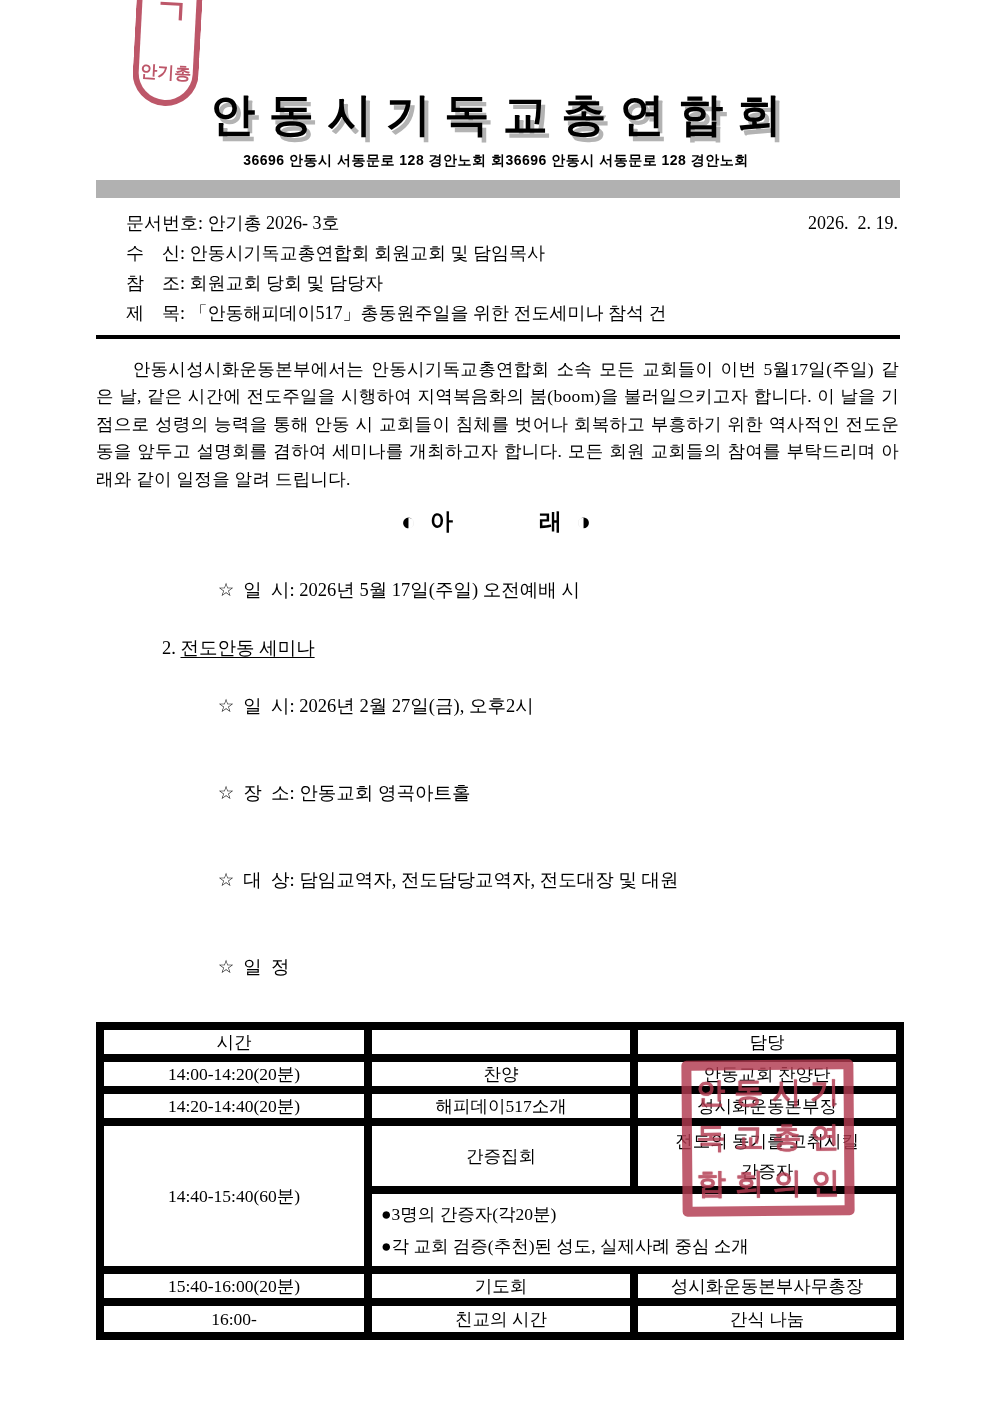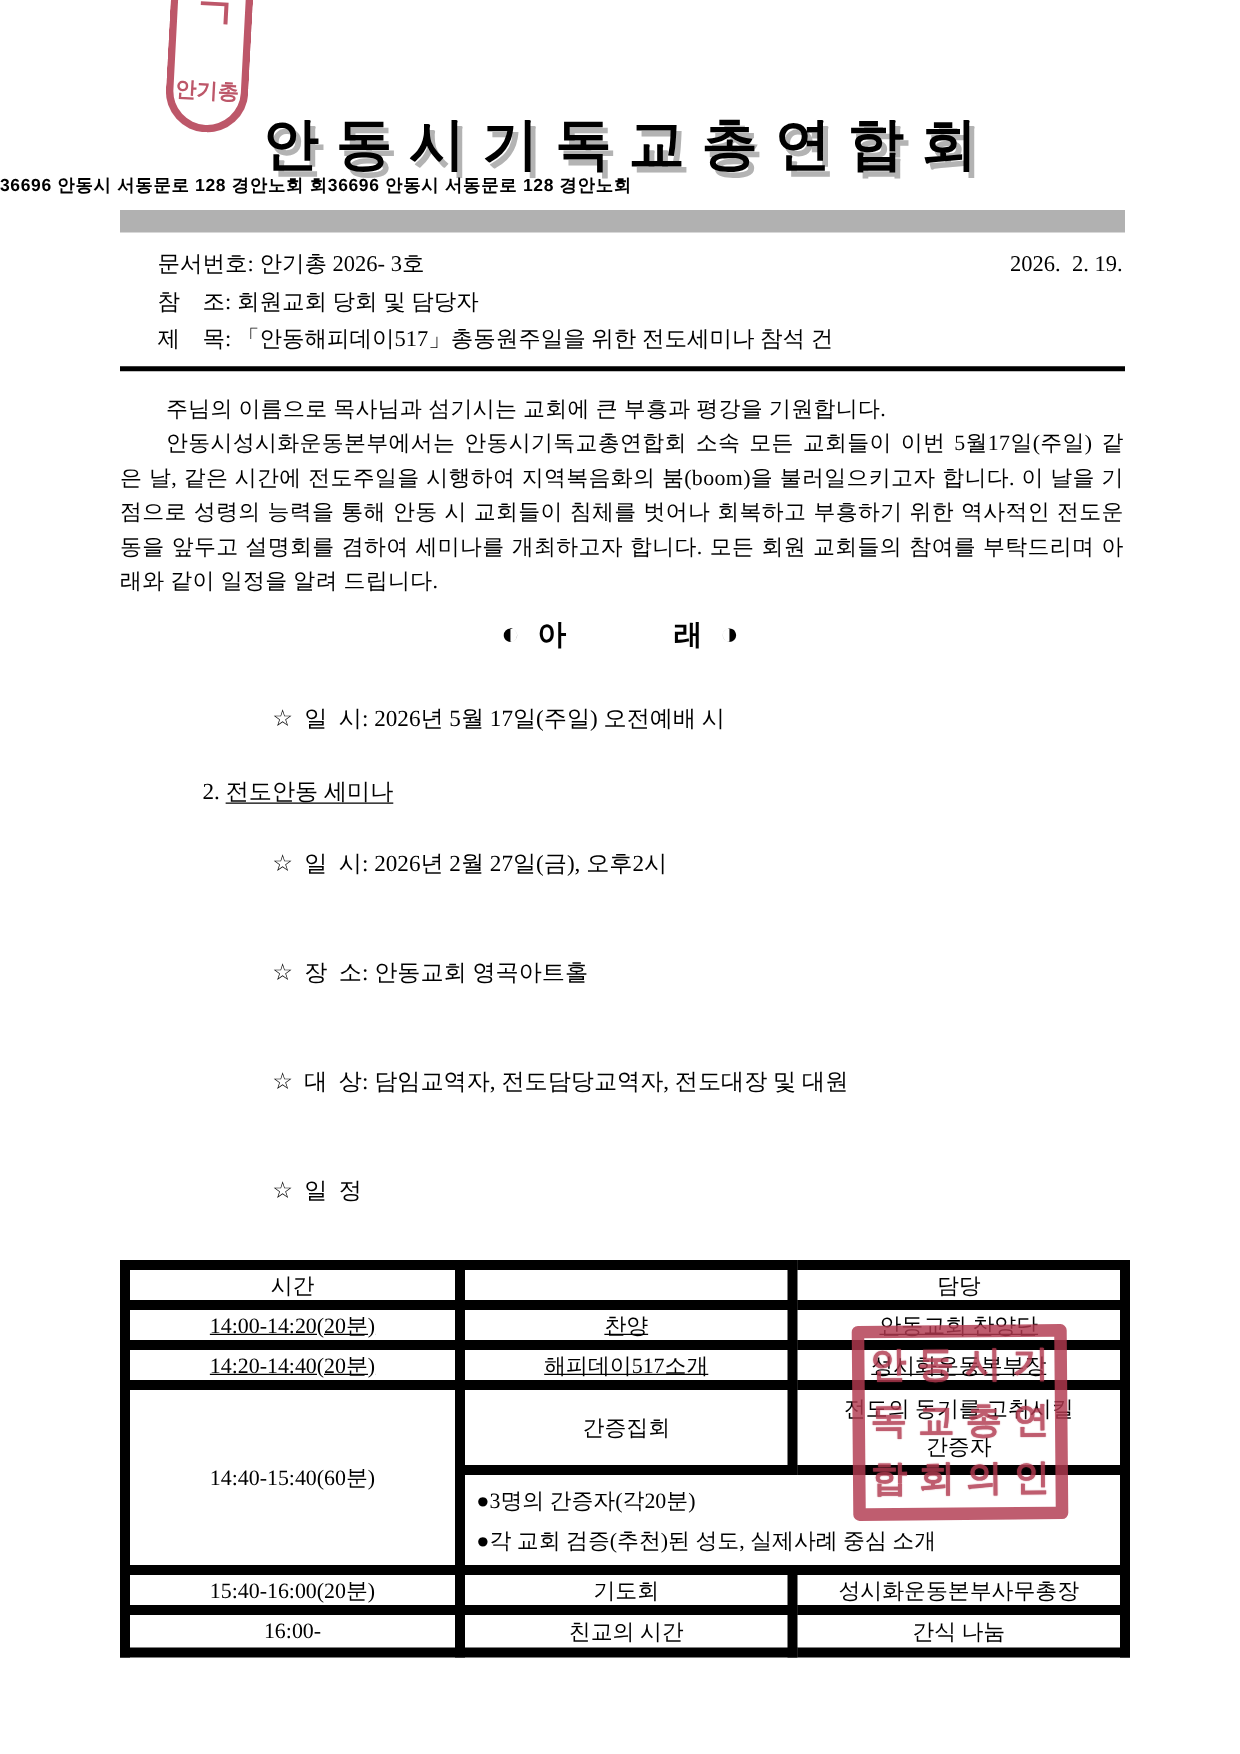--- a/index.html
+++ b/index.html
@@ -39,21 +39,21 @@
   
   .org-title{
     padding-top:90px;
     text-align:center;
     font-family:"Liberation Sans","DejaVu Sans",sans-serif;
     font-weight:bold;font-size:45px;line-height:1.1;
     letter-spacing:.3em;text-indent:.3em;
     text-shadow:4px 5px 0 var(--shadow);
   }
   .org-address{
-    
+    margin-top:12px;text-align:center;
     font-family:"Liberation Sans","DejaVu Sans",sans-serif;
     font-weight:bold;font-size:14px;letter-spacing:.5px;
   }
   .gray-bar{margin:10px 0 0 96px;width:804px;height:18px;background:var(--bar);}
   
   .doc-info{
     position:relative;margin:10px 0 0 96px;width:804px;
     font-size:18px;font-weight:400;line-height:30px;
   }
   .doc-info .row{padding-left:30px;}
@@ -86,21 +86,21 @@
     margin:11px 0 0 96px;width:800px;
     border-collapse:collapse;table-layout:fixed;
     font-size:17.5px;
   }
   .schedule th,.schedule td{
     border:8px solid #000000;text-align:center;vertical-align:middle;
     font-weight:normal;padding:0;
   }
   .schedule .c1{width:268px;}.schedule .c2{width:266px;}.schedule .c3{width:266px;}
   .schedule .hrow{height:31px;}
-  .schedule .r{height:16px;text-decoration:underline;}
+  .schedule .r{height:16px;}
   .schedule .rA{height:66px;}
   .schedule .rB{height:65px;}
   .schedule .r4{height:32px;}
   .schedule .r5{height:34px;}
   .schedule .notes{text-align:left;padding:4px 6px 4px 9px;line-height:32px;}
   .schedule .two-line div{line-height:30px;}
   
   .bottom-seal{
     position:absolute;left:682px;top:1060px;z-index:1;
     width:172px;height:156px;
@@ -126,31 +126,33 @@
 
   <div class="org-title">안동시기독교총연합회</div>
   <div class="org-address">36696 안동시 서동문로 128 경안노회 회36696 안동시 서동문로 128 경안노회</div>
   <div class="gray-bar"></div>
 
   <div class="doc-info">
     <div class="row">
       <span class="lbl">문서번호: </span><span class="val">안기총 2026- 3호</span>
     </div>
     <div class="row">
+      <span class="lbl">수    신: </span><span class="val">안동시기독교총연합회 회원교회 및 담임목사</span>
+    </div>
+    <div class="row">
       <span class="lbl">참    조: </span><span class="val">회원교회 당회 및 담당자</span>
     </div>
     <div class="row">
       <span class="lbl">제    목: </span><span class="val">「안동해피데이517」총동원주일을 위한 전도세미나 참석 건</span>
     </div>
     <div class="doc-date">2026.  2. 19.</div>
   </div>
   <div class="divider"></div>
 
   <div class="body-text">
-    <p>주님의 이름으로 목사님과 섬기시는 교회에 큰 부흥과 평강을 기원합니다.</p>
     <p>안동시성시화운동본부에서는 안동시기독교총연합회 소속 모든 교회들이 이번 5월17일(주일) 같은 날, 같은 시간에 전도주일을 시행하여 지역복음화의 붐(boom)을 불러일으키고자 합니다. 이 날을 기점으로 성령의 능력을 통해 안동 시 교회들이 침체를 벗어나 회복하고 부흥하기 위한 역사적인 전도운동을 앞두고 설명회를 겸하여 세미나를 개최하고자 합니다. 모든 회원 교회들의 참여를 부탁드리며 아래와 같이 일정을 알려 드립니다.</p>
   </div>
 
   <div class="aray">
     <span class="sym">◐</span>
     <span class="w">아</span>
     <span class="gap"></span>
     <span class="w">래</span>
     <span class="sym">◑</span>
   </div>

